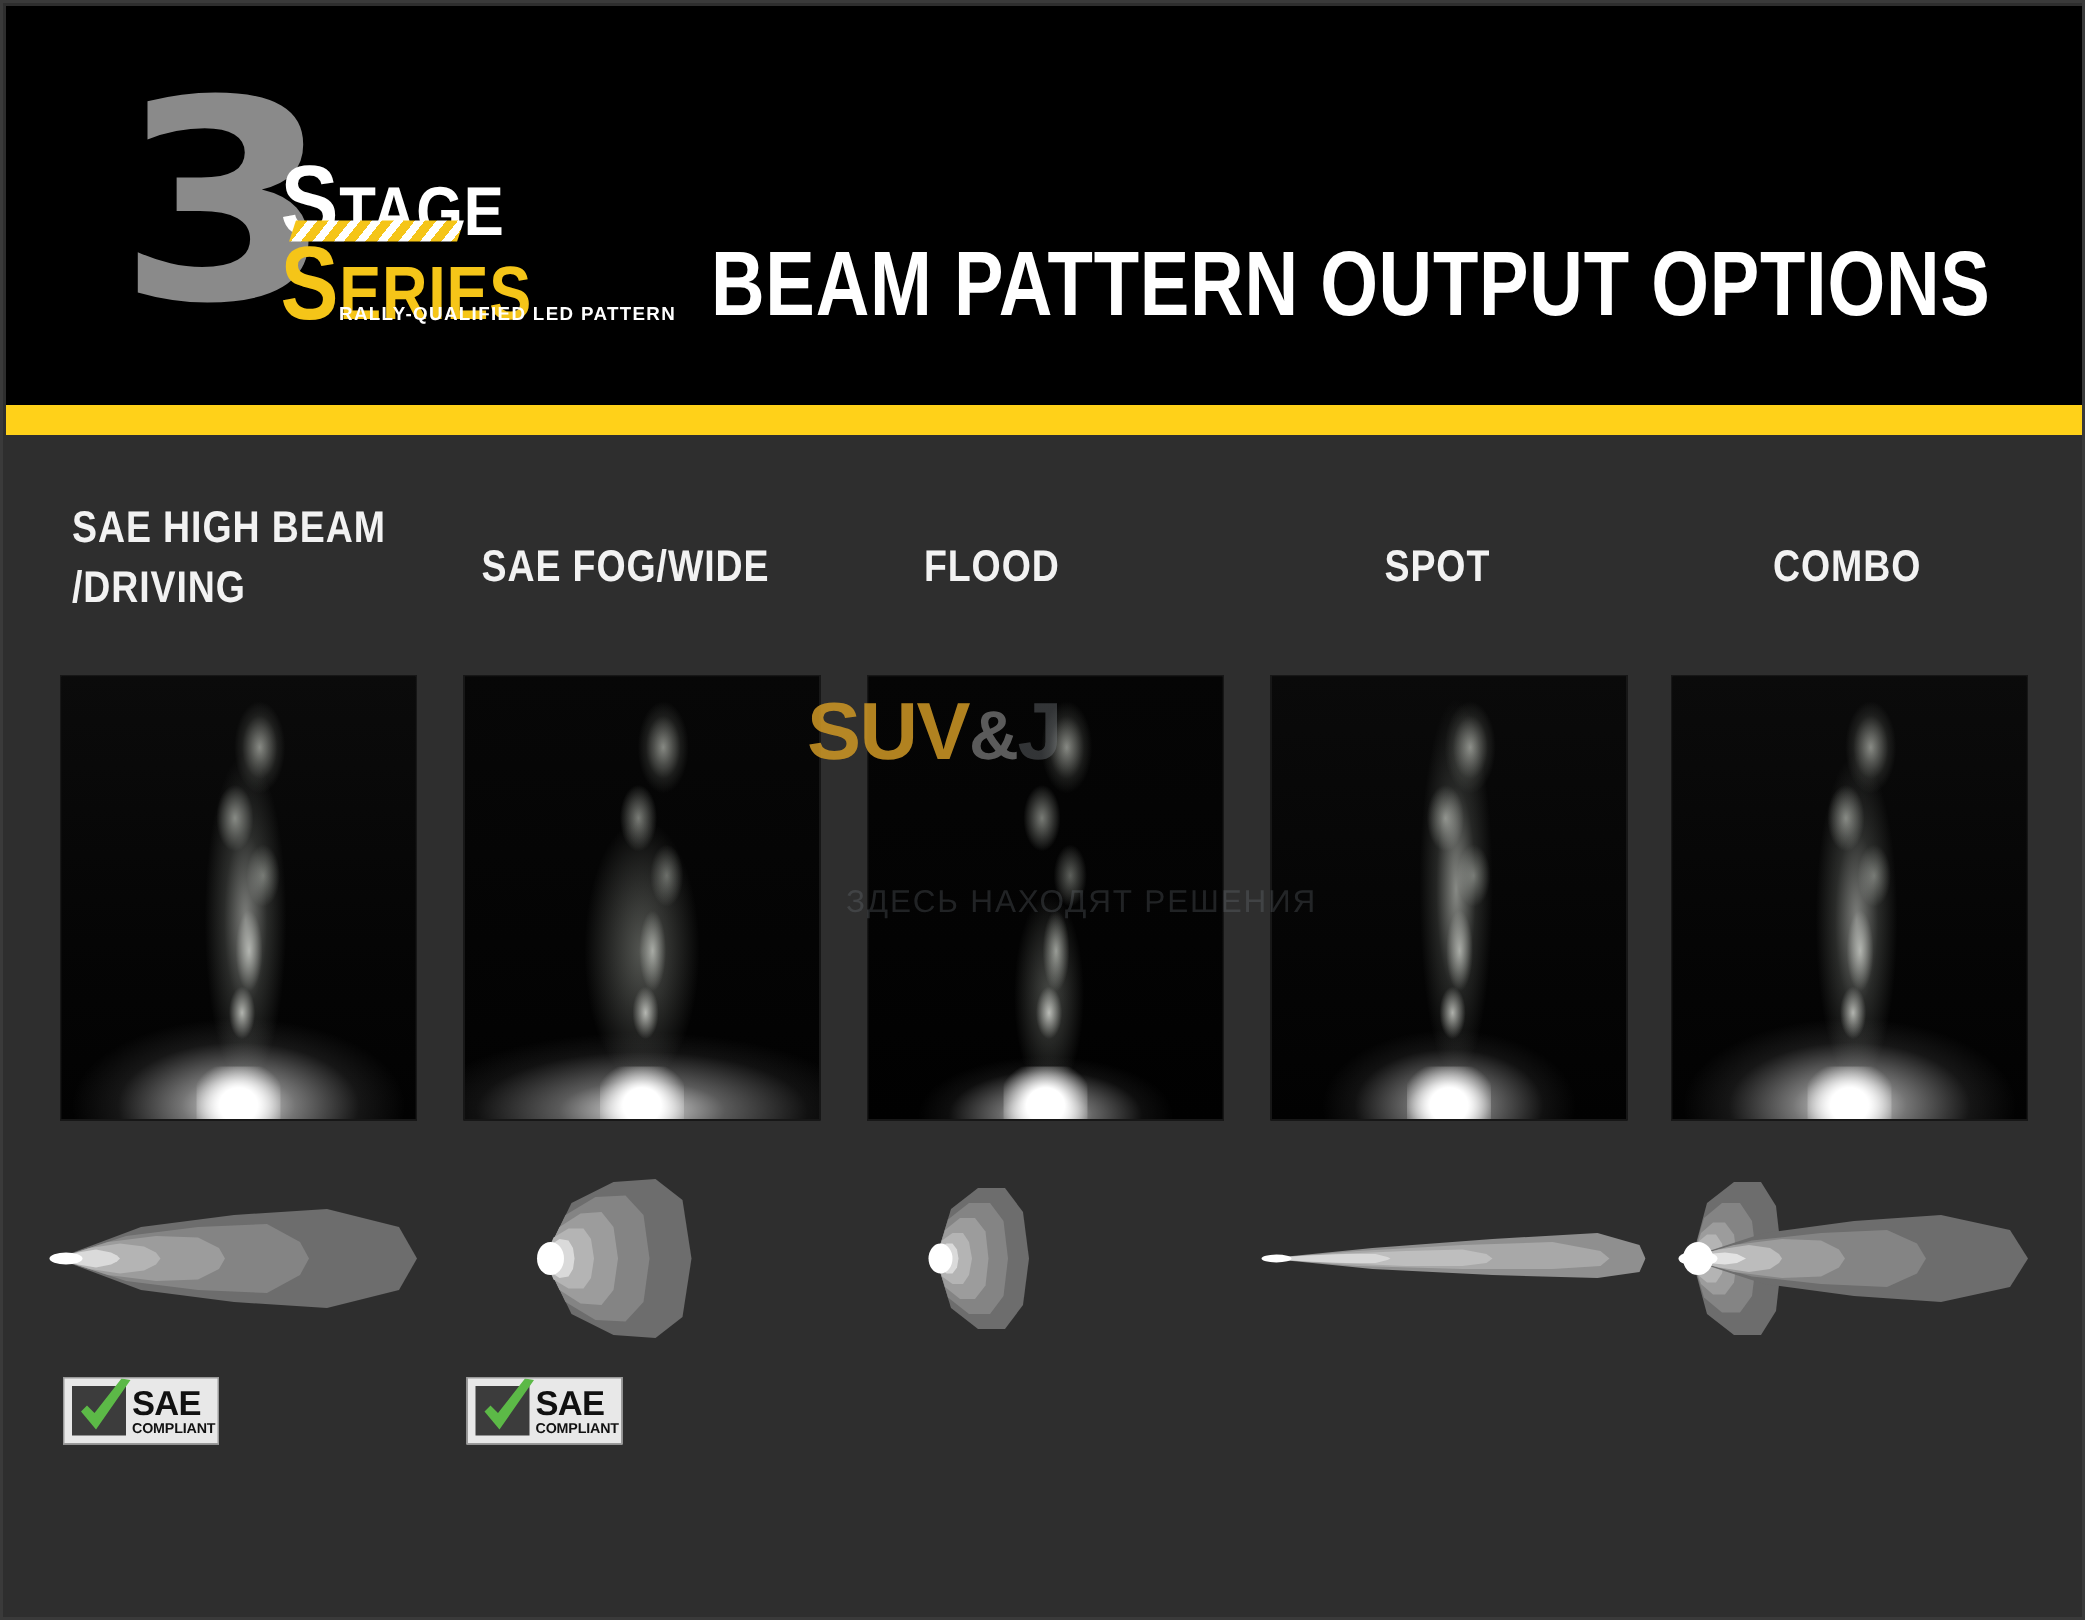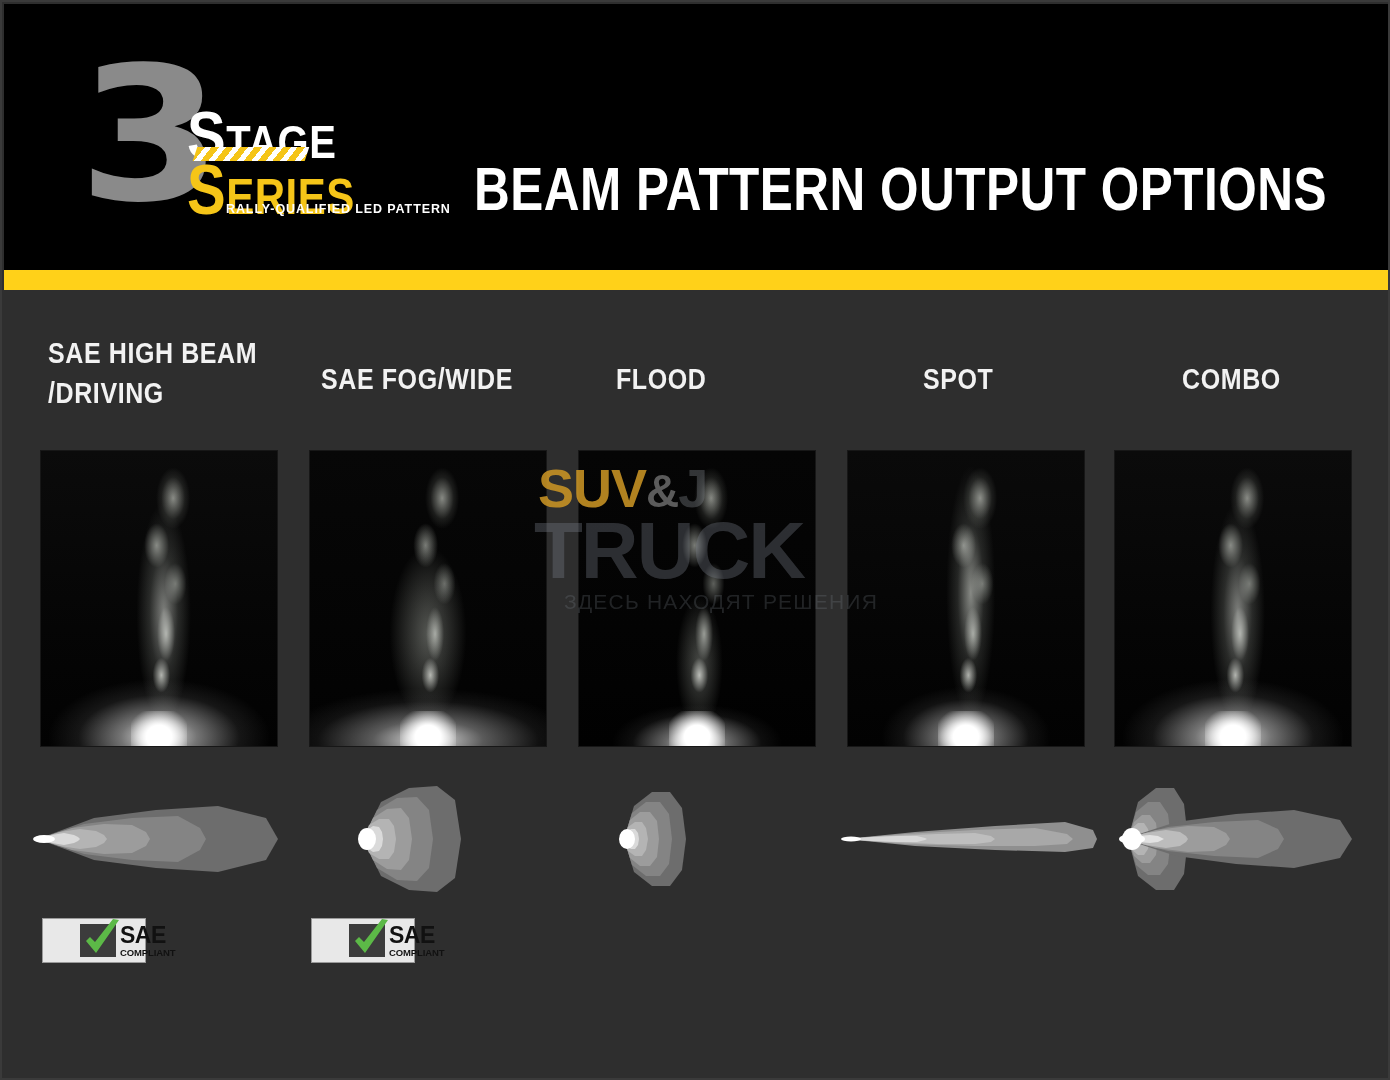--- a/index.html
+++ b/index.html
@@ -245,21 +245,20 @@
     position: absolute;
     top: 628px;
     left: 2px;
     width: 104px;
     height: 45px;
     background: #e8e8e8;
     border: 1px solid #9a9a9a;
     box-sizing: border-box;
     display: flex;
     align-items: center;
-    padding-left: 32px;
   }
   .sae-box {
     position: relative;
     width: 36px;
     height: 33px;
     margin-left: 5px;
     background: #3c3c3c;
     flex: none;
   }
   .sae-check {
@@ -501,17 +500,16 @@
           <ellipse cx="30" cy="59" rx="10" ry="11" fill="#ffffff"></ellipse>
           <ellipse cx="30" cy="59" rx="13" ry="5" fill="#ffffff"></ellipse>
         </svg>
       </div>
     </div>
 
   </div>
 
   <div class="watermark">
     <div class="wm-row1"><span class="wm-suv">SUV</span><span class="wm-amp">&amp;</span><span class="wm-j">J</span></div>
-    <div class="wm-row2">TRUCK</div>
     <div class="wm-row3">ЗДЕСЬ НАХОДЯТ РЕШЕНИЯ</div>
   </div>
 
 </div>
 
 </body></html>

